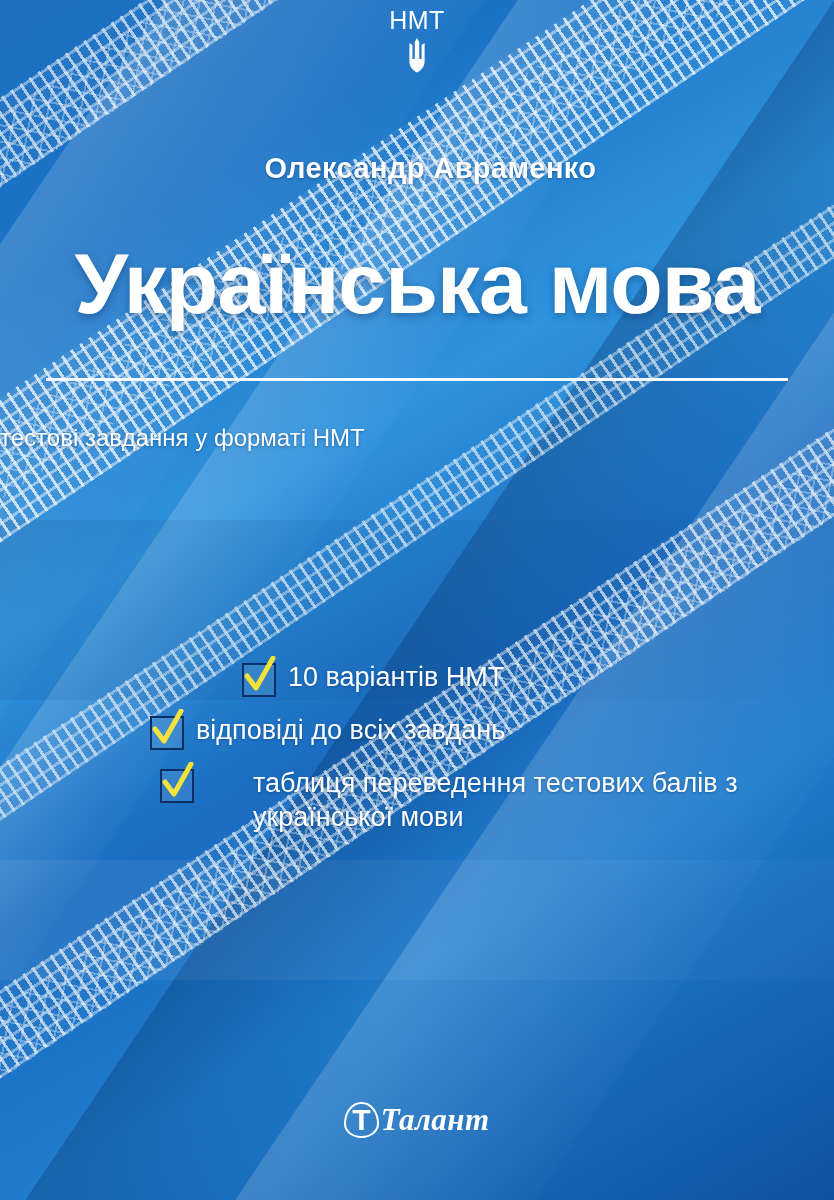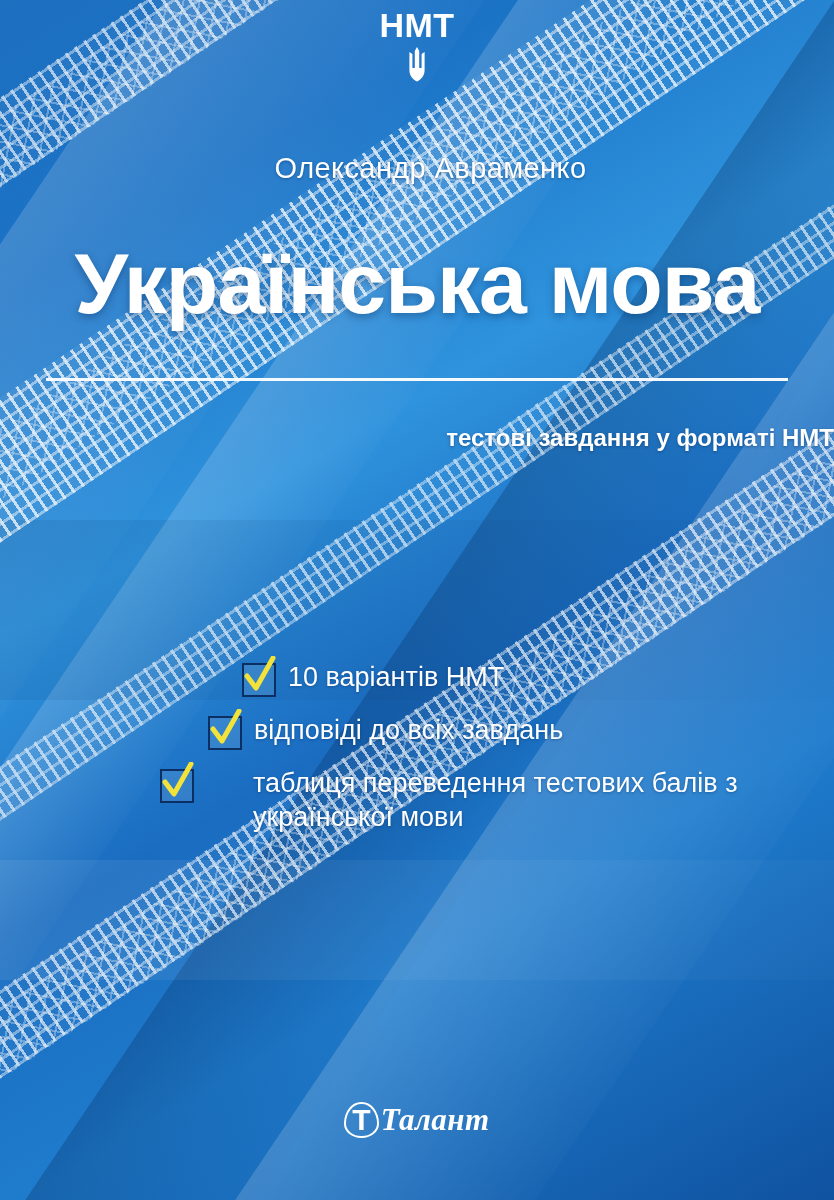--- a/index.html
+++ b/index.html
@@ -78,41 +78,41 @@
 
   .nmt-logo {
     position: absolute;
     top: 8px;
     left: 0;
     right: 0;
     text-align: center;
     color: #ffffff;
   }
   .nmt-logo .nmt-text {
-    font-size: 34px;
-    font-weight: bold;
+    font-size: 25px;
+    font-weight: normal;
     letter-spacing: 0.5px;
     line-height: 1;
   }
   .trident {
     display: block;
     margin: 4px auto 0;
     width: 28px;
     height: 36px;
   }
 
   .author {
     position: absolute;
     top: 152px;
     left: 0;
     right: 0;
     text-align: center;
     color: #ffffff;
     font-size: 29px;
-    font-weight: normal;
+    font-weight: bold;
     letter-spacing: 0.4px;
     text-shadow: 0 1px 3px rgba(0,40,90,0.45);
     padding-left: 27px;
   }
 
   .title {
     position: absolute;
     top: 238px;
     left: 0;
     right: 0;
@@ -133,41 +133,41 @@
     height: 3px;
     background: #ffffff;
     opacity: .95;
   }
 
   .subtitle {
     position: absolute;
     top: 424px;
     left: 0;
     right: 0;
-    text-align: right;
+    text-align: left;
     color: #ffffff;
     font-size: 24px;
-    font-weight: bold;
+    font-weight: normal;
     text-shadow: 0 1px 3px rgba(0,40,90,0.45);
   }
 
   .features {
     position: absolute;
     top: 660px;
     left: 150px;
     width: 600px;
     color: #ffffff;
   }
   .feature {
     display: flex;
     align-items: flex-start;
     margin-bottom: 16px;
   }
   .feature:nth-child(1) { margin-left: 92px; }
-  .feature:nth-child(2) { margin-left: 58px; }
+  .feature:nth-child(2) { }
   .feature:nth-child(3) { margin-left: 10px; gap: 47px; }
 
   .check {
     flex: 0 0 auto;
     width: 30px;
     height: 30px;
     border: 2px solid #0b2f63;
     background: rgba(255,255,255,0.10);
     margin-right: 12px;
     position: relative;

